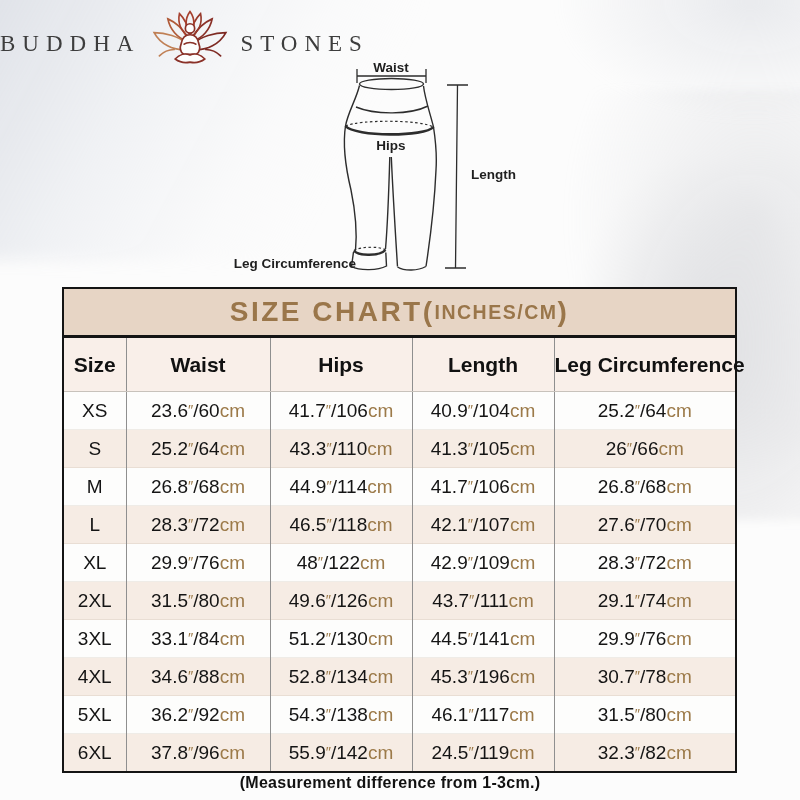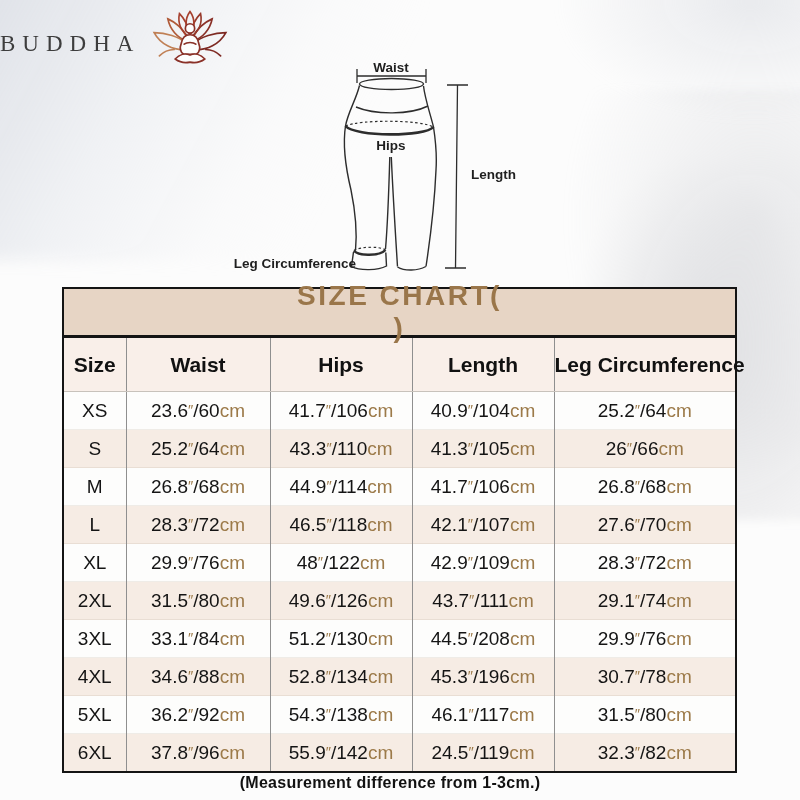--- a/index.html
+++ b/index.html
@@ -53,21 +53,21 @@
   }
   
   .size-chart{
     position:absolute;left:62px;top:287px;width:675px;
     border:2px solid #141414;background:#fdfcfb;
     box-sizing:border-box;
   }
   .chart-title{
     height:46px;background:#e7d5c5;border-bottom:3px solid #141414;
     display:flex;align-items:center;justify-content:center;
-    color:#9a764a;font-weight:bold;white-space:nowrap;flex-direction:column;
+    color:#9a764a;font-weight:bold;white-space:nowrap;
   }
   .t-main{font-size:28px;letter-spacing:2.5px;}
   .t-sub{font-size:19.5px;letter-spacing:1.5px;}
   table.sizes{
     width:100%;border-collapse:collapse;table-layout:fixed;
   }
   table.sizes col.c-size{width:62px;}
   table.sizes col.c-waist{width:144px;}
   table.sizes col.c-hips{width:142px;}
   table.sizes col.c-length{width:142px;}
@@ -124,20 +124,21 @@
       <path d="M37,26 C44,21 48,13 46,4 C41,9 38,16 37,22" stroke="#96382a"></path>
 
       <path d="M36,2 C31,9 31,18 36,24 C41,18 41,9 36,2" stroke="#a6402e"></path>
 
       <circle cx="36" cy="18" r="4.4" fill="#fdfdfd" stroke="#8a3128"></circle>
       <path d="M36,24 C31,24 28.5,28 27.8,32 C26,36.5 27,40.5 30,42.5 L42,42.5 C45,40.5 46,36.5 44.2,32 C43.5,28 41,24 36,24 Z" fill="#fdfdfd" stroke="#8a3128"></path>
       <path d="M30.5,33 C33,30.8 39,30.8 41.5,33" stroke="#8a3128"></path>
       <path d="M22,47 C26,42.5 31.5,41.3 36,43.2 C40.5,41.3 46,42.5 50,47 C46,50 40.5,51 36,50 C31.5,51 26,50 22,47 Z" fill="#fdfdfd" stroke="#8a3128"></path>
     </g>
   </svg>
+  <span class="brand-text">STONES</span>
 </div>
 
 <svg class="diagram" width="335" height="234" viewBox="225 56 335 234">
   <g fill="none" stroke="#2d2d2d" stroke-width="1.4">
 
     <ellipse cx="391.5" cy="84" rx="32" ry="5.5"></ellipse>
 
     <path d="M356,107 C375,115 410,115 428,106"></path>
 
     <path d="M359.5,85.5 C356,100 348,112 345.5,126 C343,142 345,165 351,190 C355.5,212 357,235 355.5,250.5"></path>
@@ -164,20 +165,21 @@
   </g>
   <text x="391" y="72" text-anchor="middle">Waist</text>
   <text x="391" y="150" text-anchor="middle">Hips</text>
   <text x="471" y="179" text-anchor="start">Length</text>
   <text x="356" y="268" text-anchor="end">Leg Circumference</text>
 </svg>
 
 <div class="size-chart">
   <div class="chart-title">
     <span class="t-main">SIZE CHART(</span>
+      <span class="t-sub">INCHES/CM</span>
       <span class="t-main">)</span>
   </div>
   <table class="sizes">
     <colgroup>
       <col class="c-size">
         <col class="c-waist">
         <col class="c-hips">
         <col class="c-length">
         <col class="c-leg">
     </colgroup>
@@ -236,21 +238,21 @@
     <td><span class="in-num">31.5</span><span class="gold in-mark">″</span><span class="cm-num">/80</span><span class="gold cm-unit">cm</span></td>
     <td><span class="in-num">49.6</span><span class="gold in-mark">″</span><span class="cm-num">/126</span><span class="gold cm-unit">cm</span></td>
     <td><span class="in-num">43.7</span><span class="gold in-mark">″</span><span class="cm-num">/111</span><span class="gold cm-unit">cm</span></td>
     <td><span class="in-num">29.1</span><span class="gold in-mark">″</span><span class="cm-num">/74</span><span class="gold cm-unit">cm</span></td>
   </tr>
 
   <tr>
     <td>3XL</td>
     <td><span class="in-num">33.1</span><span class="gold in-mark">″</span><span class="cm-num">/84</span><span class="gold cm-unit">cm</span></td>
     <td><span class="in-num">51.2</span><span class="gold in-mark">″</span><span class="cm-num">/130</span><span class="gold cm-unit">cm</span></td>
-    <td><span class="in-num">44.5</span><span class="gold in-mark">″</span><span class="cm-num">/208</span><span class="gold cm-unit">cm</span></td>
+    <td><span class="in-num">44.5</span><span class="gold in-mark">″</span><span class="cm-num">/141</span><span class="gold cm-unit">cm</span></td>
     <td><span class="in-num">29.9</span><span class="gold in-mark">″</span><span class="cm-num">/76</span><span class="gold cm-unit">cm</span></td>
   </tr>
 
   <tr>
     <td>4XL</td>
     <td><span class="in-num">34.6</span><span class="gold in-mark">″</span><span class="cm-num">/88</span><span class="gold cm-unit">cm</span></td>
     <td><span class="in-num">52.8</span><span class="gold in-mark">″</span><span class="cm-num">/134</span><span class="gold cm-unit">cm</span></td>
     <td><span class="in-num">45.3</span><span class="gold in-mark">″</span><span class="cm-num">/196</span><span class="gold cm-unit">cm</span></td>
     <td><span class="in-num">30.7</span><span class="gold in-mark">″</span><span class="cm-num">/78</span><span class="gold cm-unit">cm</span></td>
   </tr>

